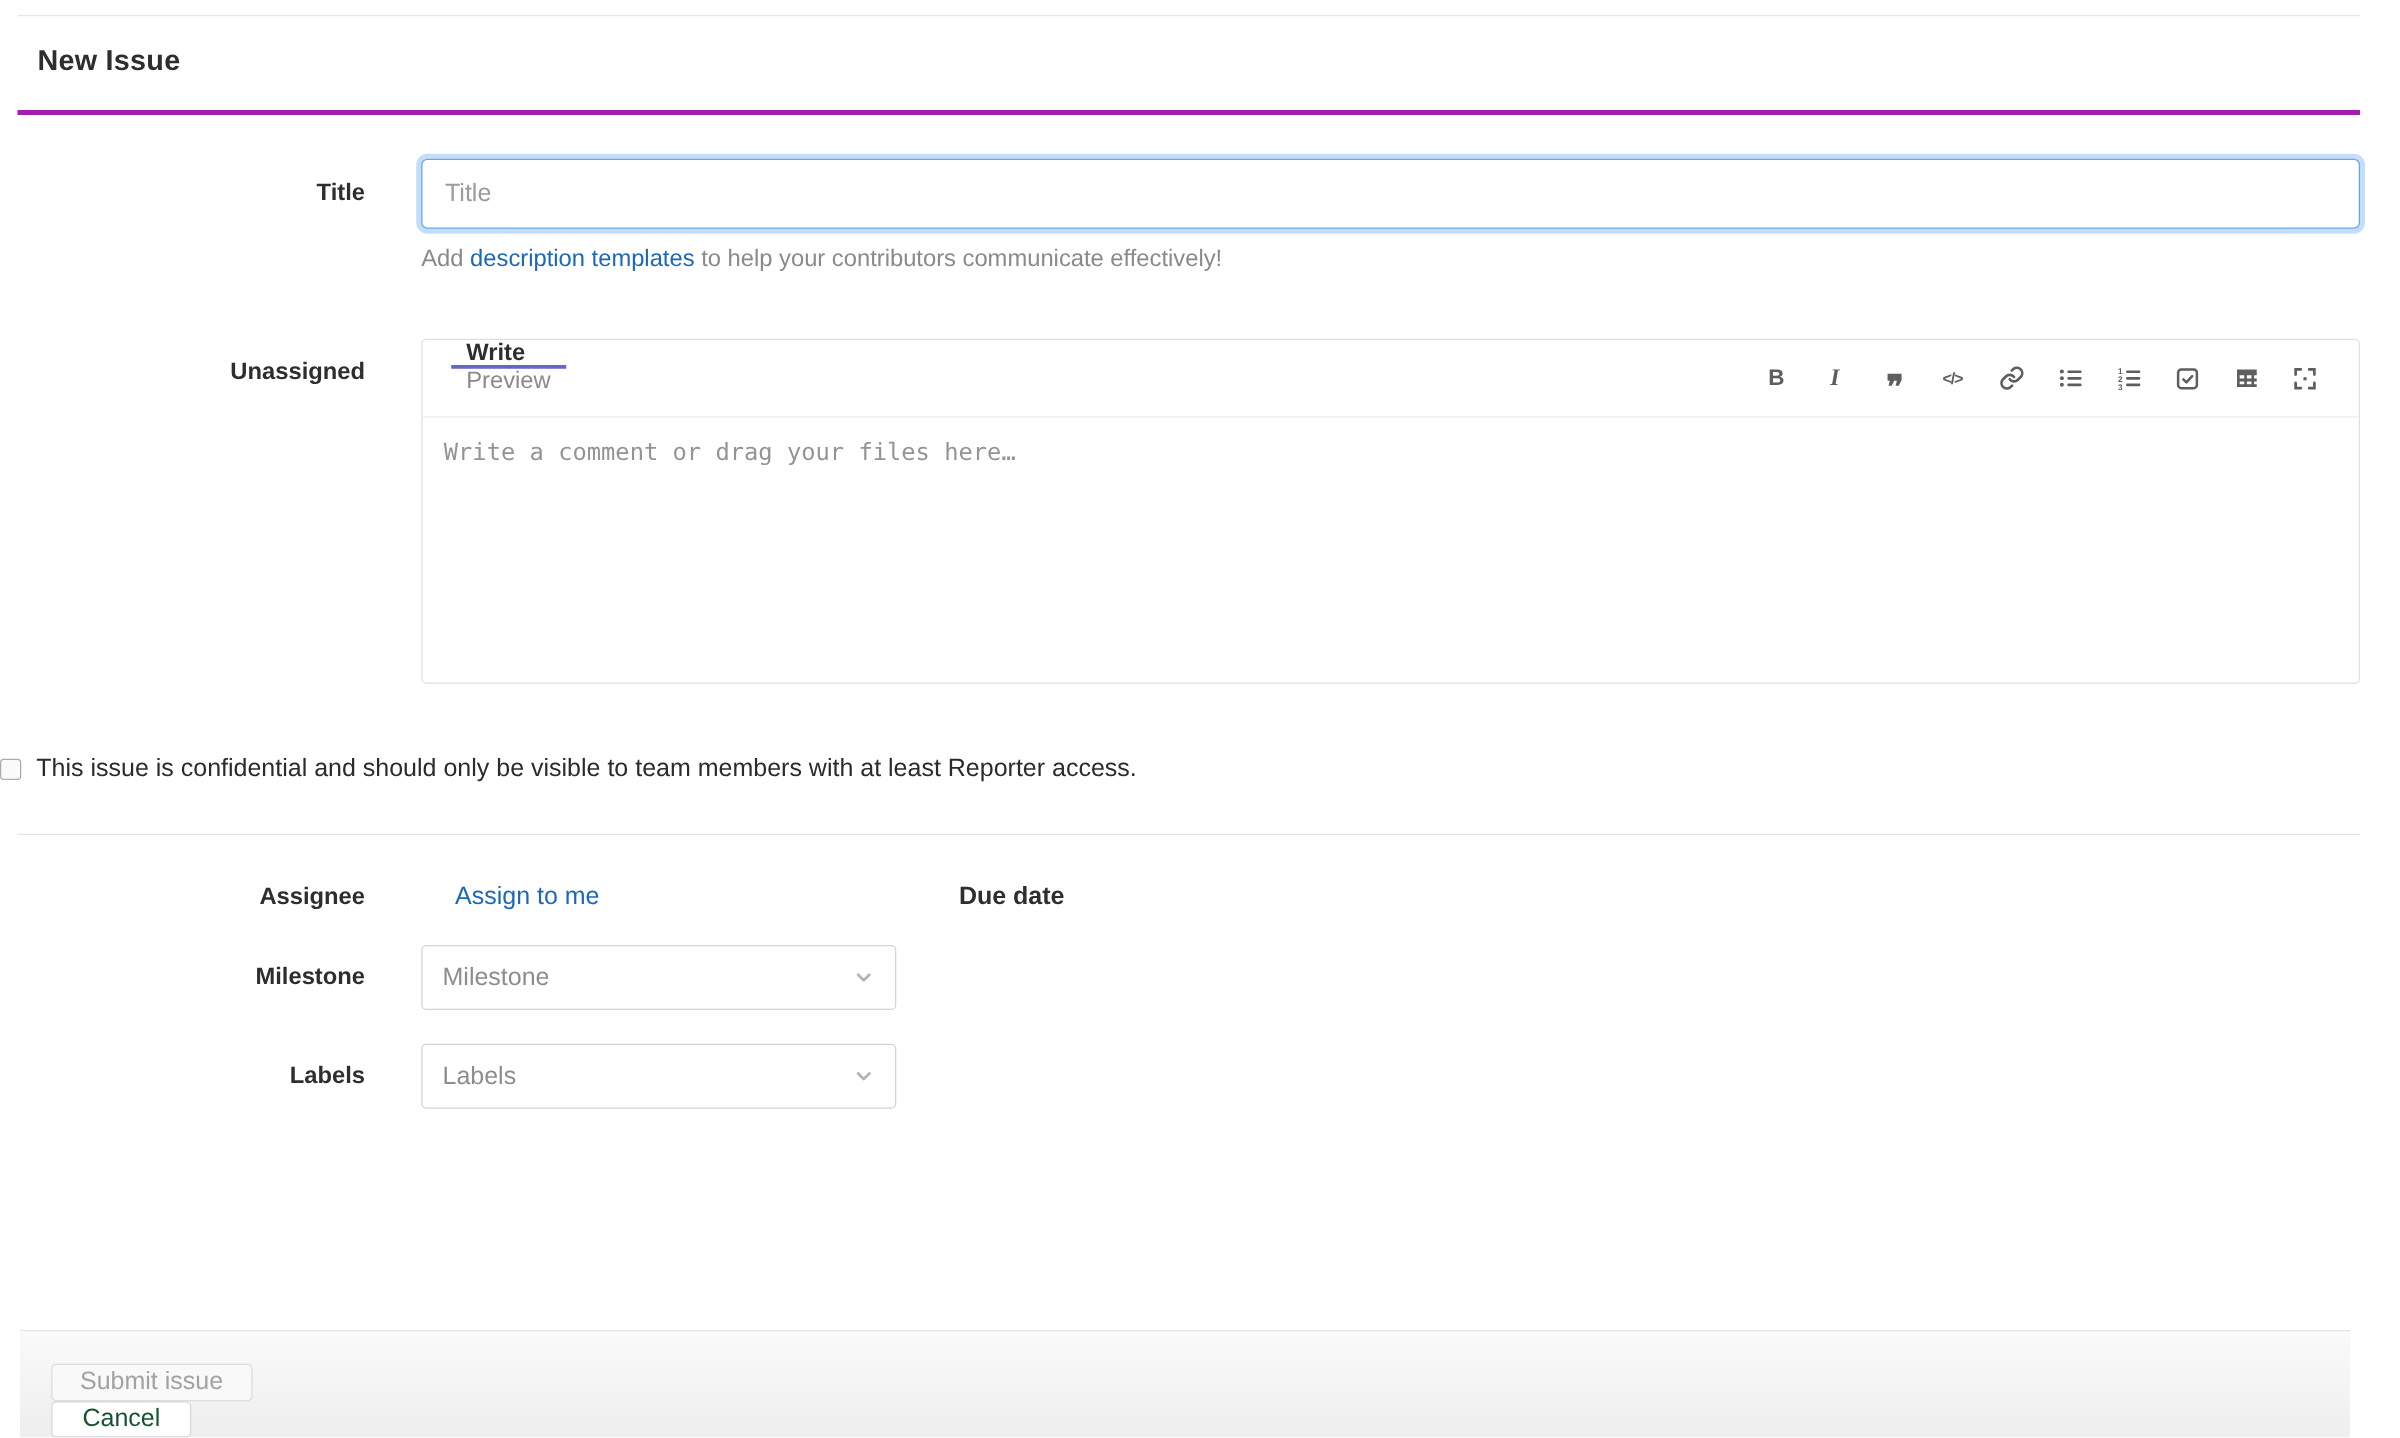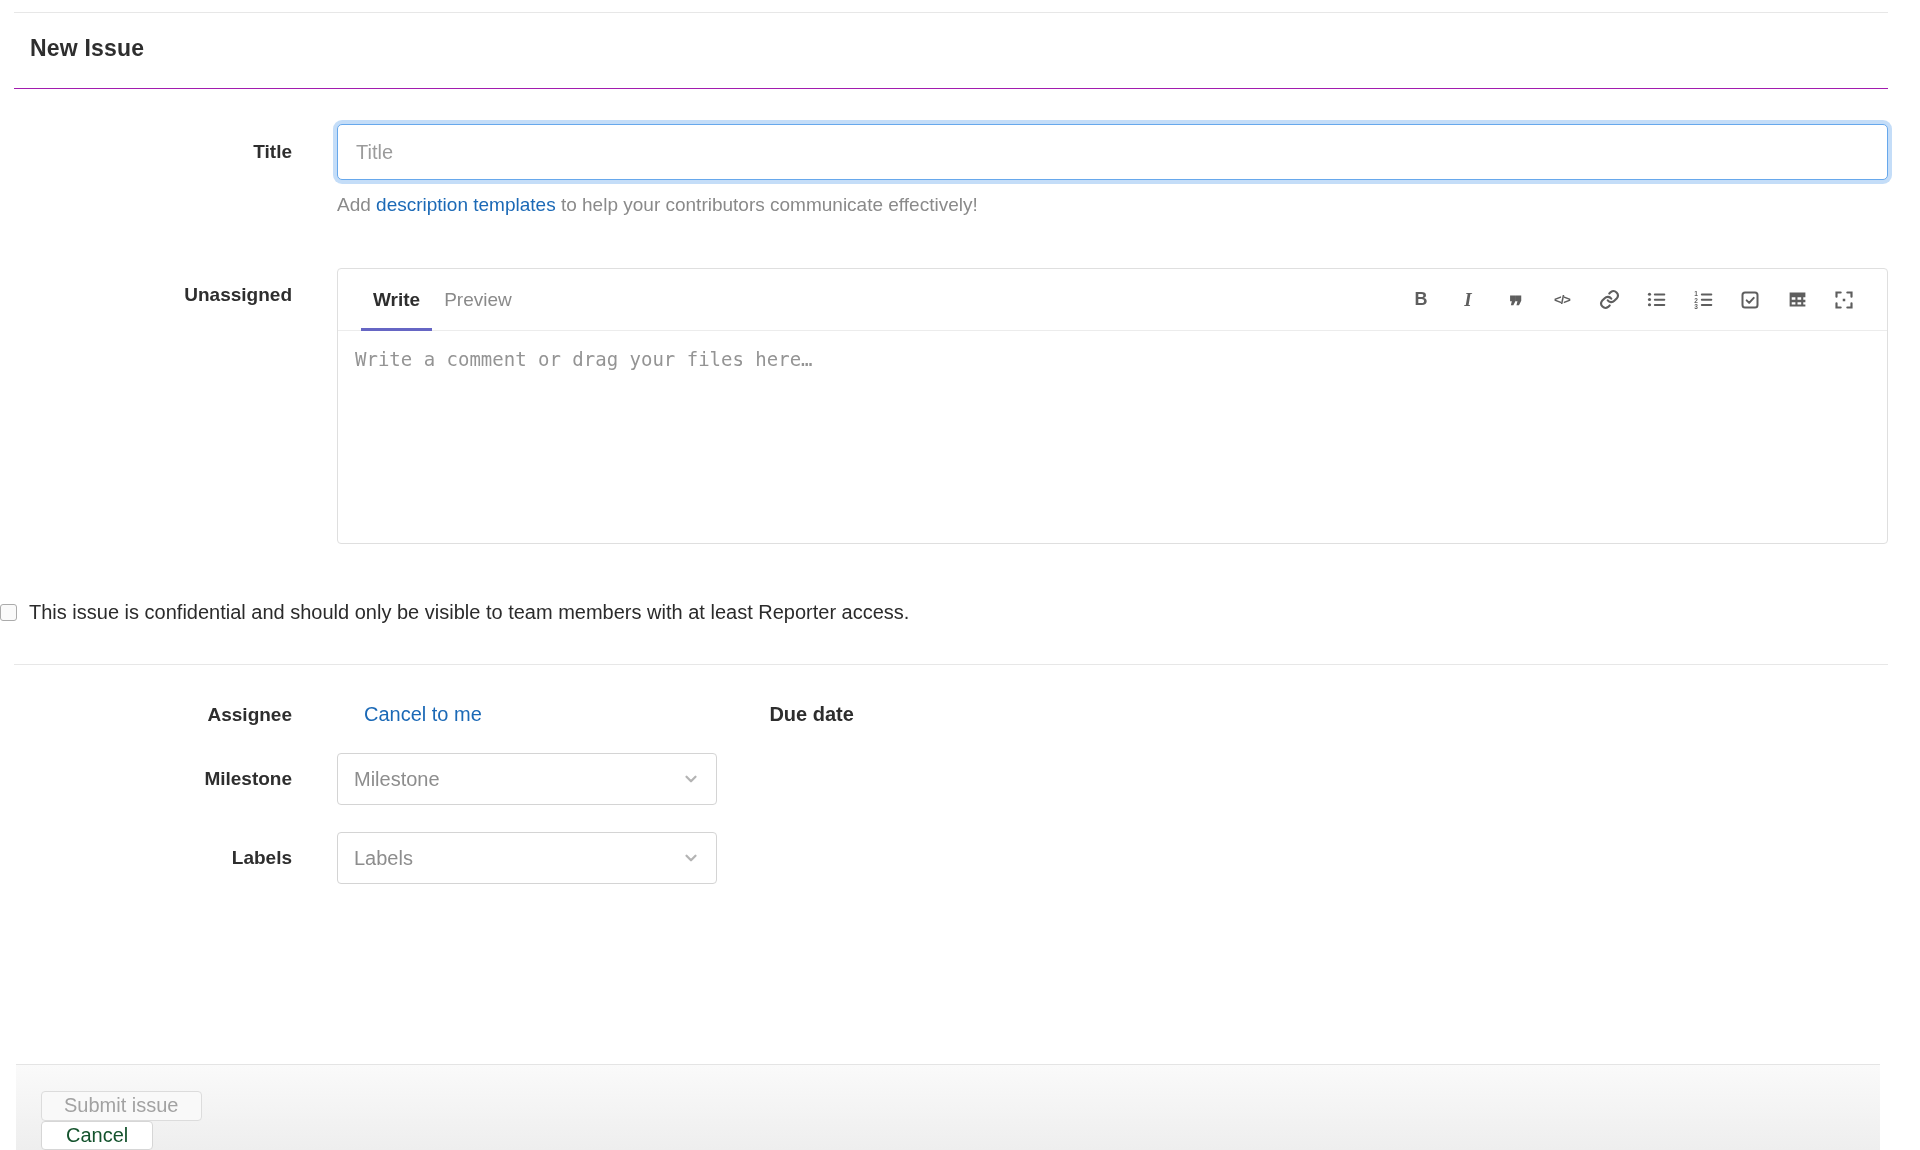--- a/index.html
+++ b/index.html
@@ -3,21 +3,21 @@
 <meta charset="utf-8">
 <style>
   * { margin: 0; padding: 0; box-sizing: border-box; }
   html, body { width: 1920px; height: 1150px; background: #fff; overflow: hidden; }
   body { font-family: "Liberation Sans", sans-serif; color: #2e2e2e; position: relative; }
 
   .hairline { border-top: 1px solid #e7e7e7; margin: 0 32px 0 14px; }
   .top-hairline { margin-top: 12px; }
 
   
-  .page-header { padding: 22px 32px 26px 16px; border-bottom: 1px solid #a21caf; margin-right: 32px; margin-left: 14px; }
+  .page-header { padding: 22px 32px 26px 16px; border-bottom: 4px solid #a21caf; margin-right: 32px; margin-left: 14px; }
   .page-header h1 { font-size: 23px; font-weight: 700; color: #2e2e2e; letter-spacing: .2px; }
 
   
   .form-area { padding-right: 32px; }
   .frow { display: flex; }
   .flabel { width: 292px; flex: 0 0 292px; text-align: right; font-weight: 700; font-size: 19px; color: #2e2e2e; }
   .fcontent { flex: 1 1 auto; margin-left: 45px; }
 
   
   .row-title { margin-top: 35px; align-items: center; }
@@ -29,21 +29,21 @@
   }
   .title-input::placeholder { color: #9b9b9b; }
   .help-text { margin: 14px 0 0 337px; font-size: 19px; color: #8a8a8a; }
   a.link { color: #1b69b6; text-decoration: none; cursor: pointer; }
 
   
   .row-desc { margin-top: 52px; }
   .row-desc .flabel { padding-top: 16px; }
   .md-box { border: 1px solid #dfdfdf; border-radius: 4px; background: #fff; }
   .md-tabbar { display: flex; align-items: stretch; height: 62px; border-bottom: 1px solid #ececec; padding: 0 30px 0 23px; }
-  .md-tabs { display: flex; align-items: stretch; }
+  .md-tabs { display: flex; align-items: stretch; flex-direction: column; }
   .md-tab { display: flex; align-items: center; padding: 0 12px; font-size: 19px; color: #8a8a8a; cursor: pointer; position: relative; }
   .md-tab.active { color: #2e2e2e; font-weight: 700; }
   .md-tab.active::after { content: ""; position: absolute; left: 0; right: 0; bottom: -1px; height: 3px; background: #6666c4; }
   .md-toolbar { margin-left: auto; display: flex; align-items: center; gap: 21px; }
   .tbtn { width: 26px; height: 26px; display: flex; align-items: center; justify-content: center; color: #5e5e5e; cursor: pointer; }
   .tbtn svg { display: block; }
   .tb-bold { font-weight: 800; font-size: 18px; }
   .tb-italic { font-style: italic; font-family: "Liberation Serif", serif; font-weight: 700; font-size: 19px; }
   .tb-quote { font-size: 26px; line-height: 10px; padding-top: 12px; font-weight: 700; letter-spacing: -2px; }
   .tb-code { font-size: 13px; font-weight: 700; letter-spacing: -1px; }
@@ -176,21 +176,21 @@
     </div>
   </div>
 
   <div class="hairline divider" style="margin-left:14px;margin-right:0;"></div>
 
   <div class="meta-area">
 
     <div class="meta-row">
       <label class="flabel">Assignee</label>
       <div class="fcontent" style="display:flex;align-items:center;">
-        <a class="link assign-link">Cancel to me</a>
+        <a class="link assign-link">Assign to me</a>
         <div class="duedate-label">Due date</div>
       </div>
     </div>
 
     <div class="meta-row">
       <label class="flabel">Milestone</label>
       <div class="fcontent">
         <div class="dropdown">
           <span style="color:#8d8d8d;">Milestone</span>
           <span class="chev">

